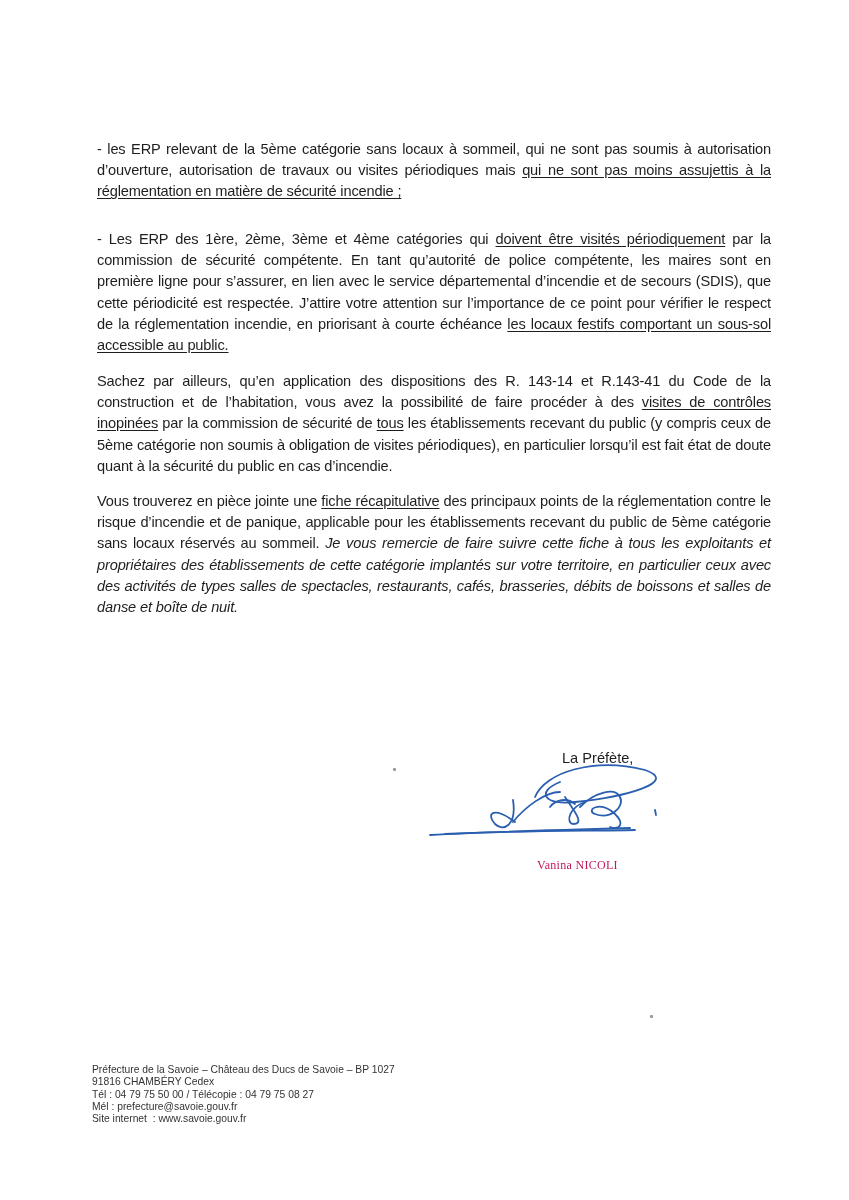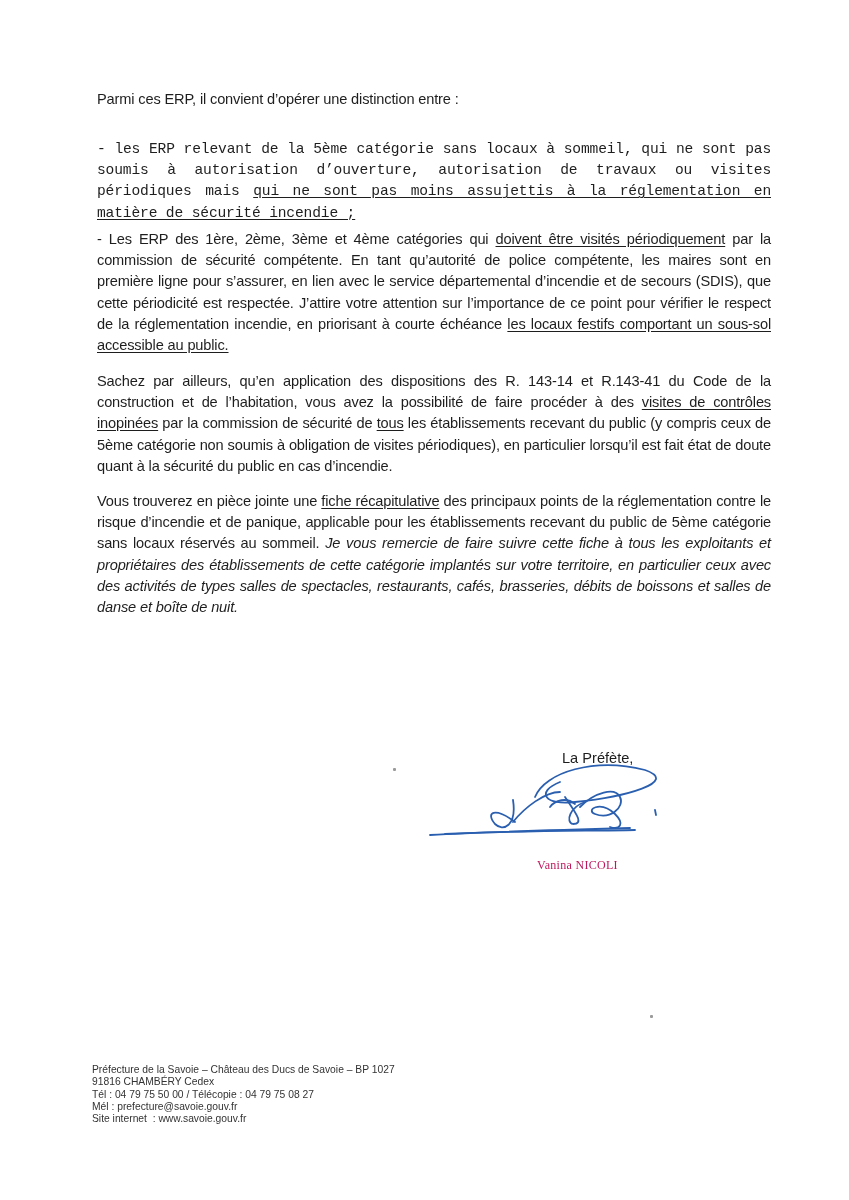--- a/index.html
+++ b/index.html
@@ -9,21 +9,21 @@
       position: absolute; left: 97px; width: 674px;
       font-family: "Liberation Sans", sans-serif;
       font-size: 14.6px; line-height: 21.2px; color: #1e1e1e;
       text-align: justify;
       letter-spacing: -0.15px;
     }
     .para { margin: 0; }
     .u { text-decoration: underline; text-underline-offset: 2px; }
     .bi { font-weight: normal; font-style: italic; }
     #p0 { top: 89px; }
-    #p1 { top: 139px; font-family: Liberation Mono, monospace; }
+    #p1 { top: 139px; }
     #p2 { top: 229px; }
     #p3 { top: 371px; }
     #p4 { top: 491px; }
     #p5 { top: 633px; }
     .closing {
       position: absolute; left: 562px; top: 750px;
       font-family: "Liberation Sans", sans-serif; font-size: 14.6px; color: #1e1e1e;
     }
     .signature { position: absolute; left: 425px; top: 752px; width: 240px; height: 100px; }
     .signer {
@@ -36,21 +36,20 @@
       font-family: "Liberation Sans", sans-serif; font-size: 10.3px; line-height: 12.3px; color: #333;
     }
     .footer div { white-space: pre; }
     .speck { position: absolute; width: 3px; height: 3px; background: #9a9a9a; border-radius: 1px; }
   </style>
 </head>
 <body>
 
 <div class="page">
 
-  <p class="body-text para" id="p0">Parmi ces ERP, il convient d’opérer une distinction entre :</p>
 
   <p class="body-text para" id="p1"><span>- les ERP relevant de la 5ème catégorie sans locaux à sommeil, qui ne sont pas soumis à autorisation d’ouverture, autorisation de travaux ou visites périodiques mais </span><span class="u">qui ne sont pas moins assujettis à la réglementation en matière de sécurité incendie ;</span></p>
 
   <p class="body-text para" id="p2"><span>- Les ERP des 1ère, 2ème, 3ème et 4ème catégories qui </span><span class="u">doivent être visités périodiquement</span><span> par la commission de sécurité compétente. En tant qu’autorité de police compétente, les maires sont en première ligne pour s’assurer, en lien avec le service départemental d’incendie et de secours (SDIS), que cette périodicité est respectée. J’attire votre attention sur l’importance de ce point pour vérifier le respect de la réglementation incendie, en priorisant à courte échéance </span><span class="u">les locaux festifs comportant un sous-sol accessible au public.</span></p>
 
   <p class="body-text para" id="p3"><span>Sachez par ailleurs, qu’en application des dispositions des R. 143-14 et R.143-41 du Code de la construction et de l’habitation, vous avez la possibilité de faire procéder à des </span><span class="u">visites de contrôles inopinées</span><span> par la commission de sécurité de </span><span class="u">tous</span><span> les établissements recevant du public (y compris ceux de 5ème catégorie non soumis à obligation de visites périodiques), en particulier lorsqu’il est fait état de doute quant à la sécurité du public en cas d’incendie.</span></p>
 
   <p class="body-text para" id="p4"><span>Vous trouverez en pièce jointe une </span><span class="u">fiche récapitulative</span><span> des principaux points de la réglementation contre le risque d’incendie et de panique, applicable pour les établissements recevant du public de 5ème catégorie sans locaux réservés au sommeil. </span><span class="bi">Je vous remercie de faire suivre cette fiche à tous les exploitants et propriétaires des établissements de cette catégorie implantés sur votre territoire, en particulier ceux avec des activités de types salles de spectacles, restaurants, cafés, brasseries, débits de boissons et salles de danse et boîte de nuit.</span></p>
 
 

